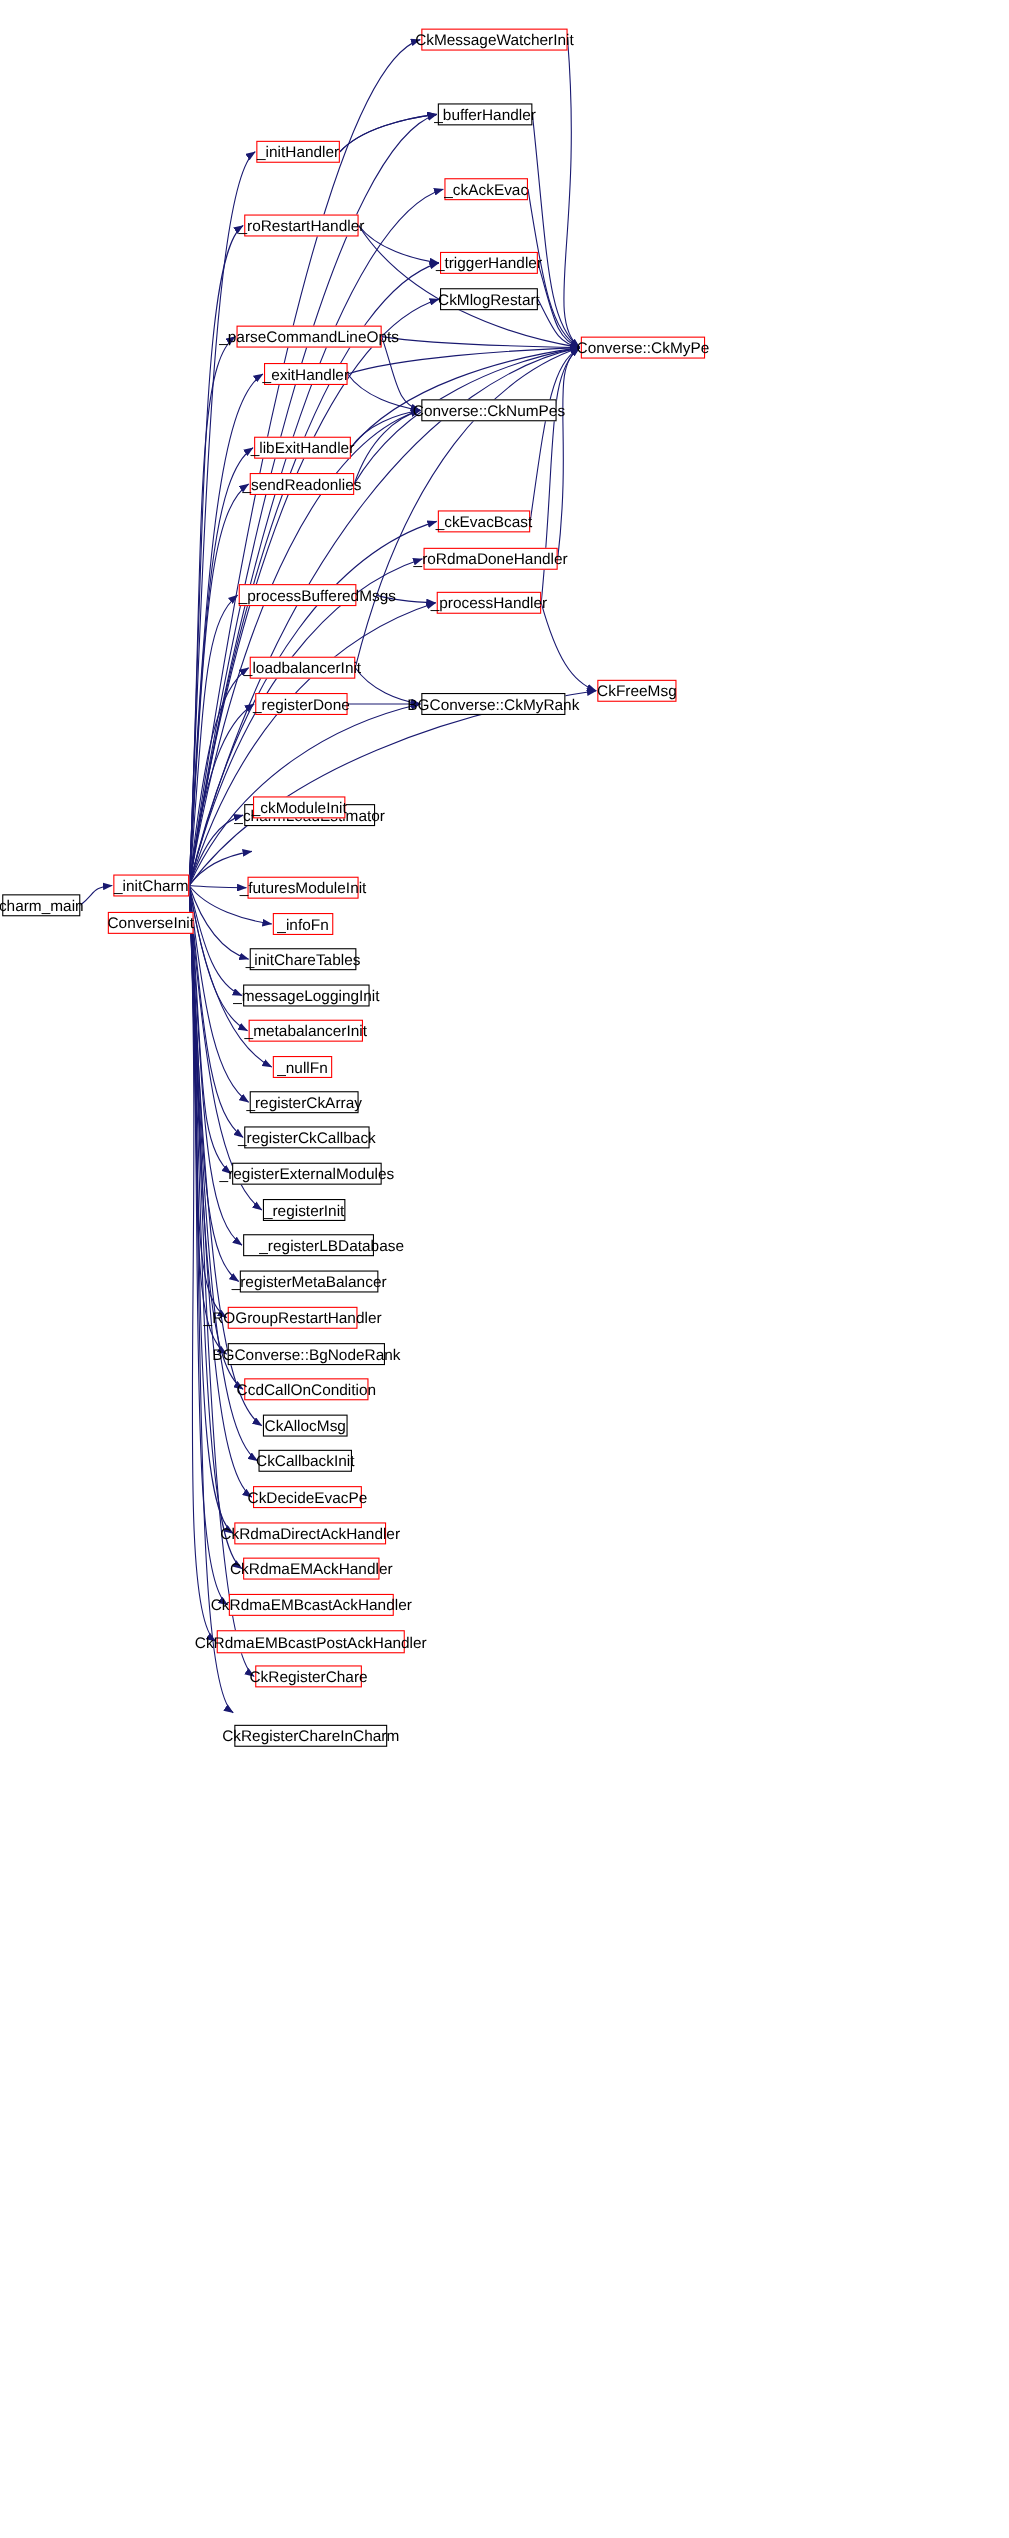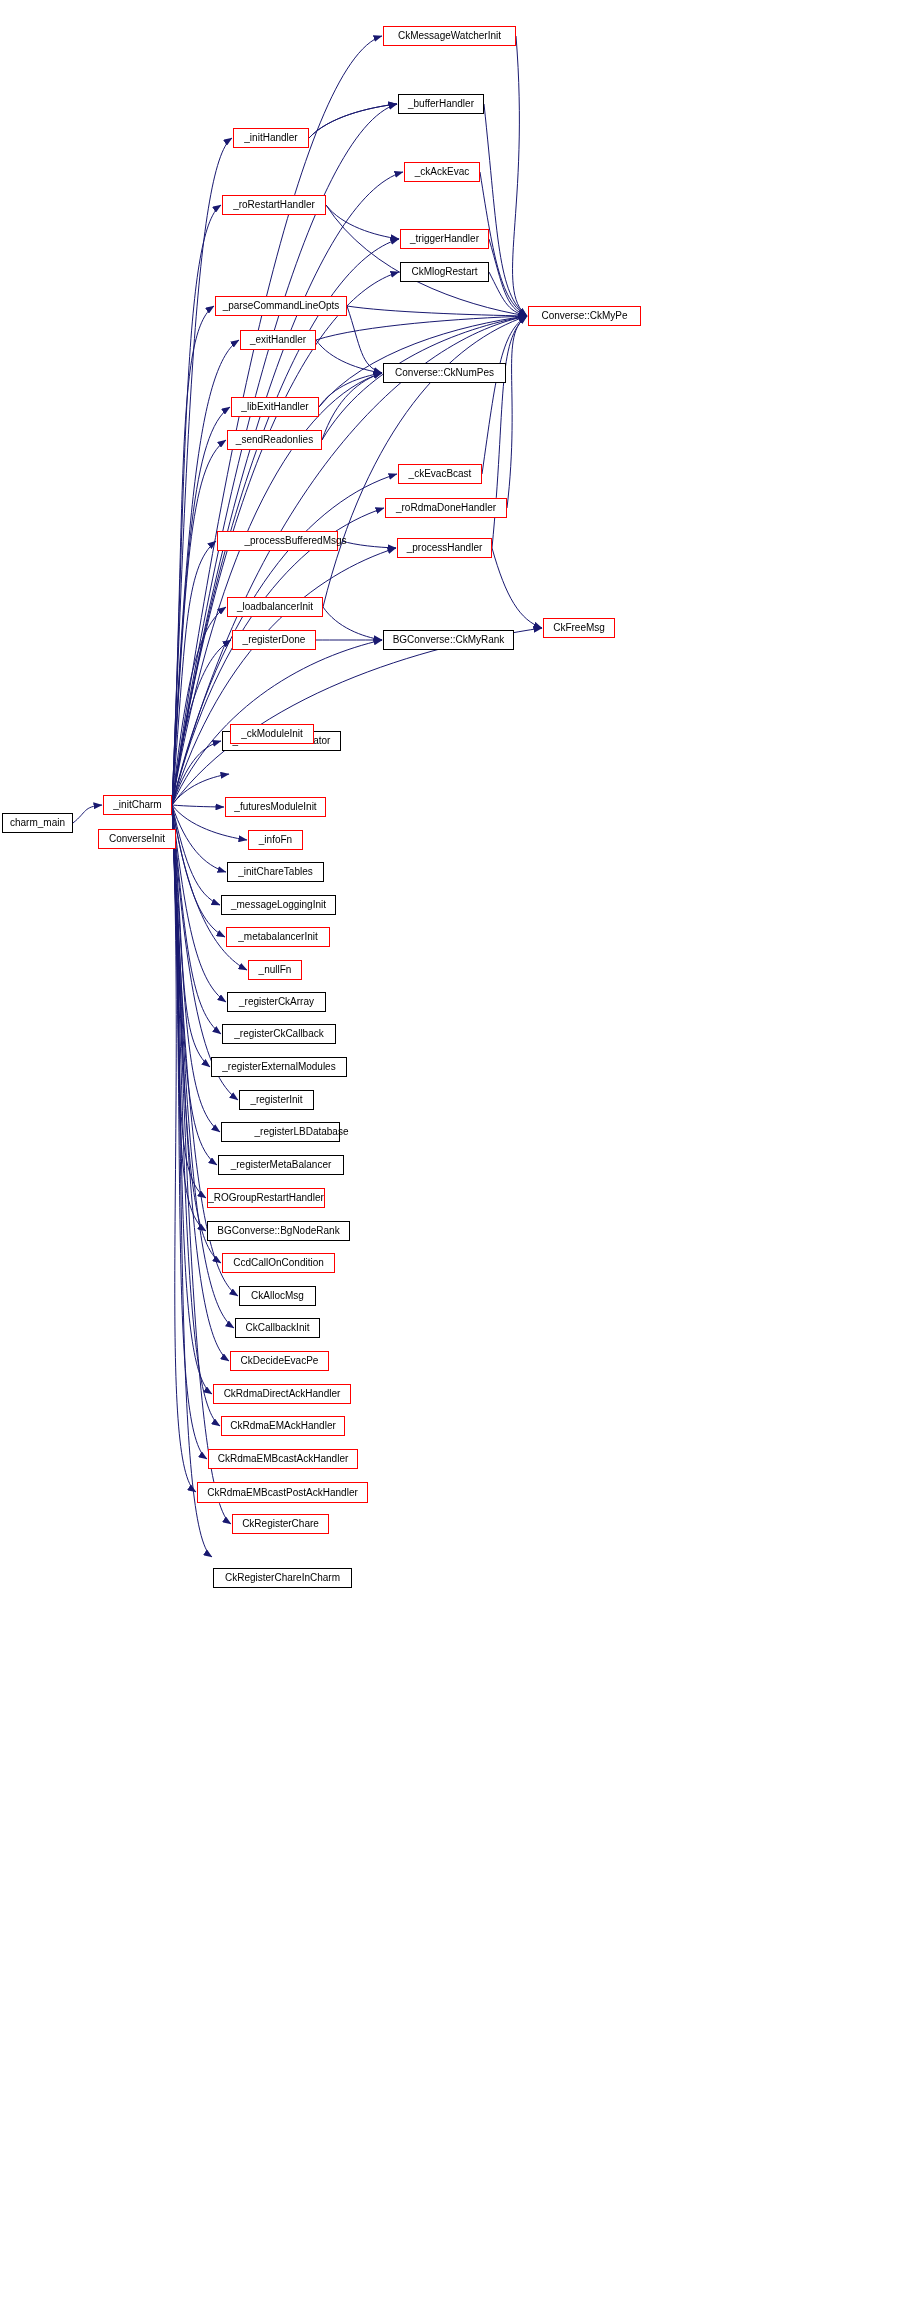--- a/index.html
+++ b/index.html
@@ -1,21 +1,21 @@
 <!DOCTYPE html>
 <html><head>
 <meta charset="utf-8">
 <style>
   html,body{margin:0;padding:0;background:#ffffff;}
   body{font-family:"Liberation Sans","DejaVu Sans",sans-serif;}
   #canvas{position:relative;width:917px;height:2307px;background:#ffffff;overflow:hidden;}
   svg#edges{position:absolute;left:0;top:0;width:917px;height:2307px;pointer-events:none;}
   .node{position:absolute;box-sizing:border-box;background:#ffffff;
         display:flex;align-items:center;justify-content:center;
-        font-size:10px;color:#000000;white-space:nowrap;line-height:1;}
+        font-size:14px;color:#000000;white-space:nowrap;line-height:1;}
   .node.red{border:1px solid #ff0000;}
   .node.black{border:1px solid #000000;}
   .node .lbl{pointer-events:none;}
 </style>
 </head>
 <body>
 
 <div id="canvas">
 
   <svg id="edges" viewBox="0 0 917 2307" xmlns="http://www.w3.org/2000/svg">
@@ -149,21 +149,21 @@
       </div>
       <div class="node red" style="left: 227px; top: 430px; width: 95px; height: 20px;">
         <span class="lbl">_sendReadonlies</span>
       </div>
       <div class="node red" style="left: 398px; top: 464px; width: 84px; height: 20px;">
         <span class="lbl">_ckEvacBcast</span>
       </div>
       <div class="node red" style="left: 385px; top: 498px; width: 122px; height: 20px;">
         <span class="lbl">_roRdmaDoneHandler</span>
       </div>
-      <div class="node red" style="left: 217px; top: 531px; width: 121px; height: 20px; padding-left: 36px;">
+      <div class="node red" style="left: 217px; top: 531px; width: 107px; height: 20px; padding-left: 36px;">
         <span class="lbl">_processBufferedMsgs</span>
       </div>
       <div class="node red" style="left: 397px; top: 538px; width: 95px; height: 20px;">
         <span class="lbl">_processHandler</span>
       </div>
       <div class="node red" style="left: 227px; top: 597px; width: 96px; height: 20px;">
         <span class="lbl">_loadbalancerInit</span>
       </div>
       <div class="node red" style="left: 543px; top: 618px; width: 72px; height: 20px;">
         <span class="lbl">CkFreeMsg</span>

